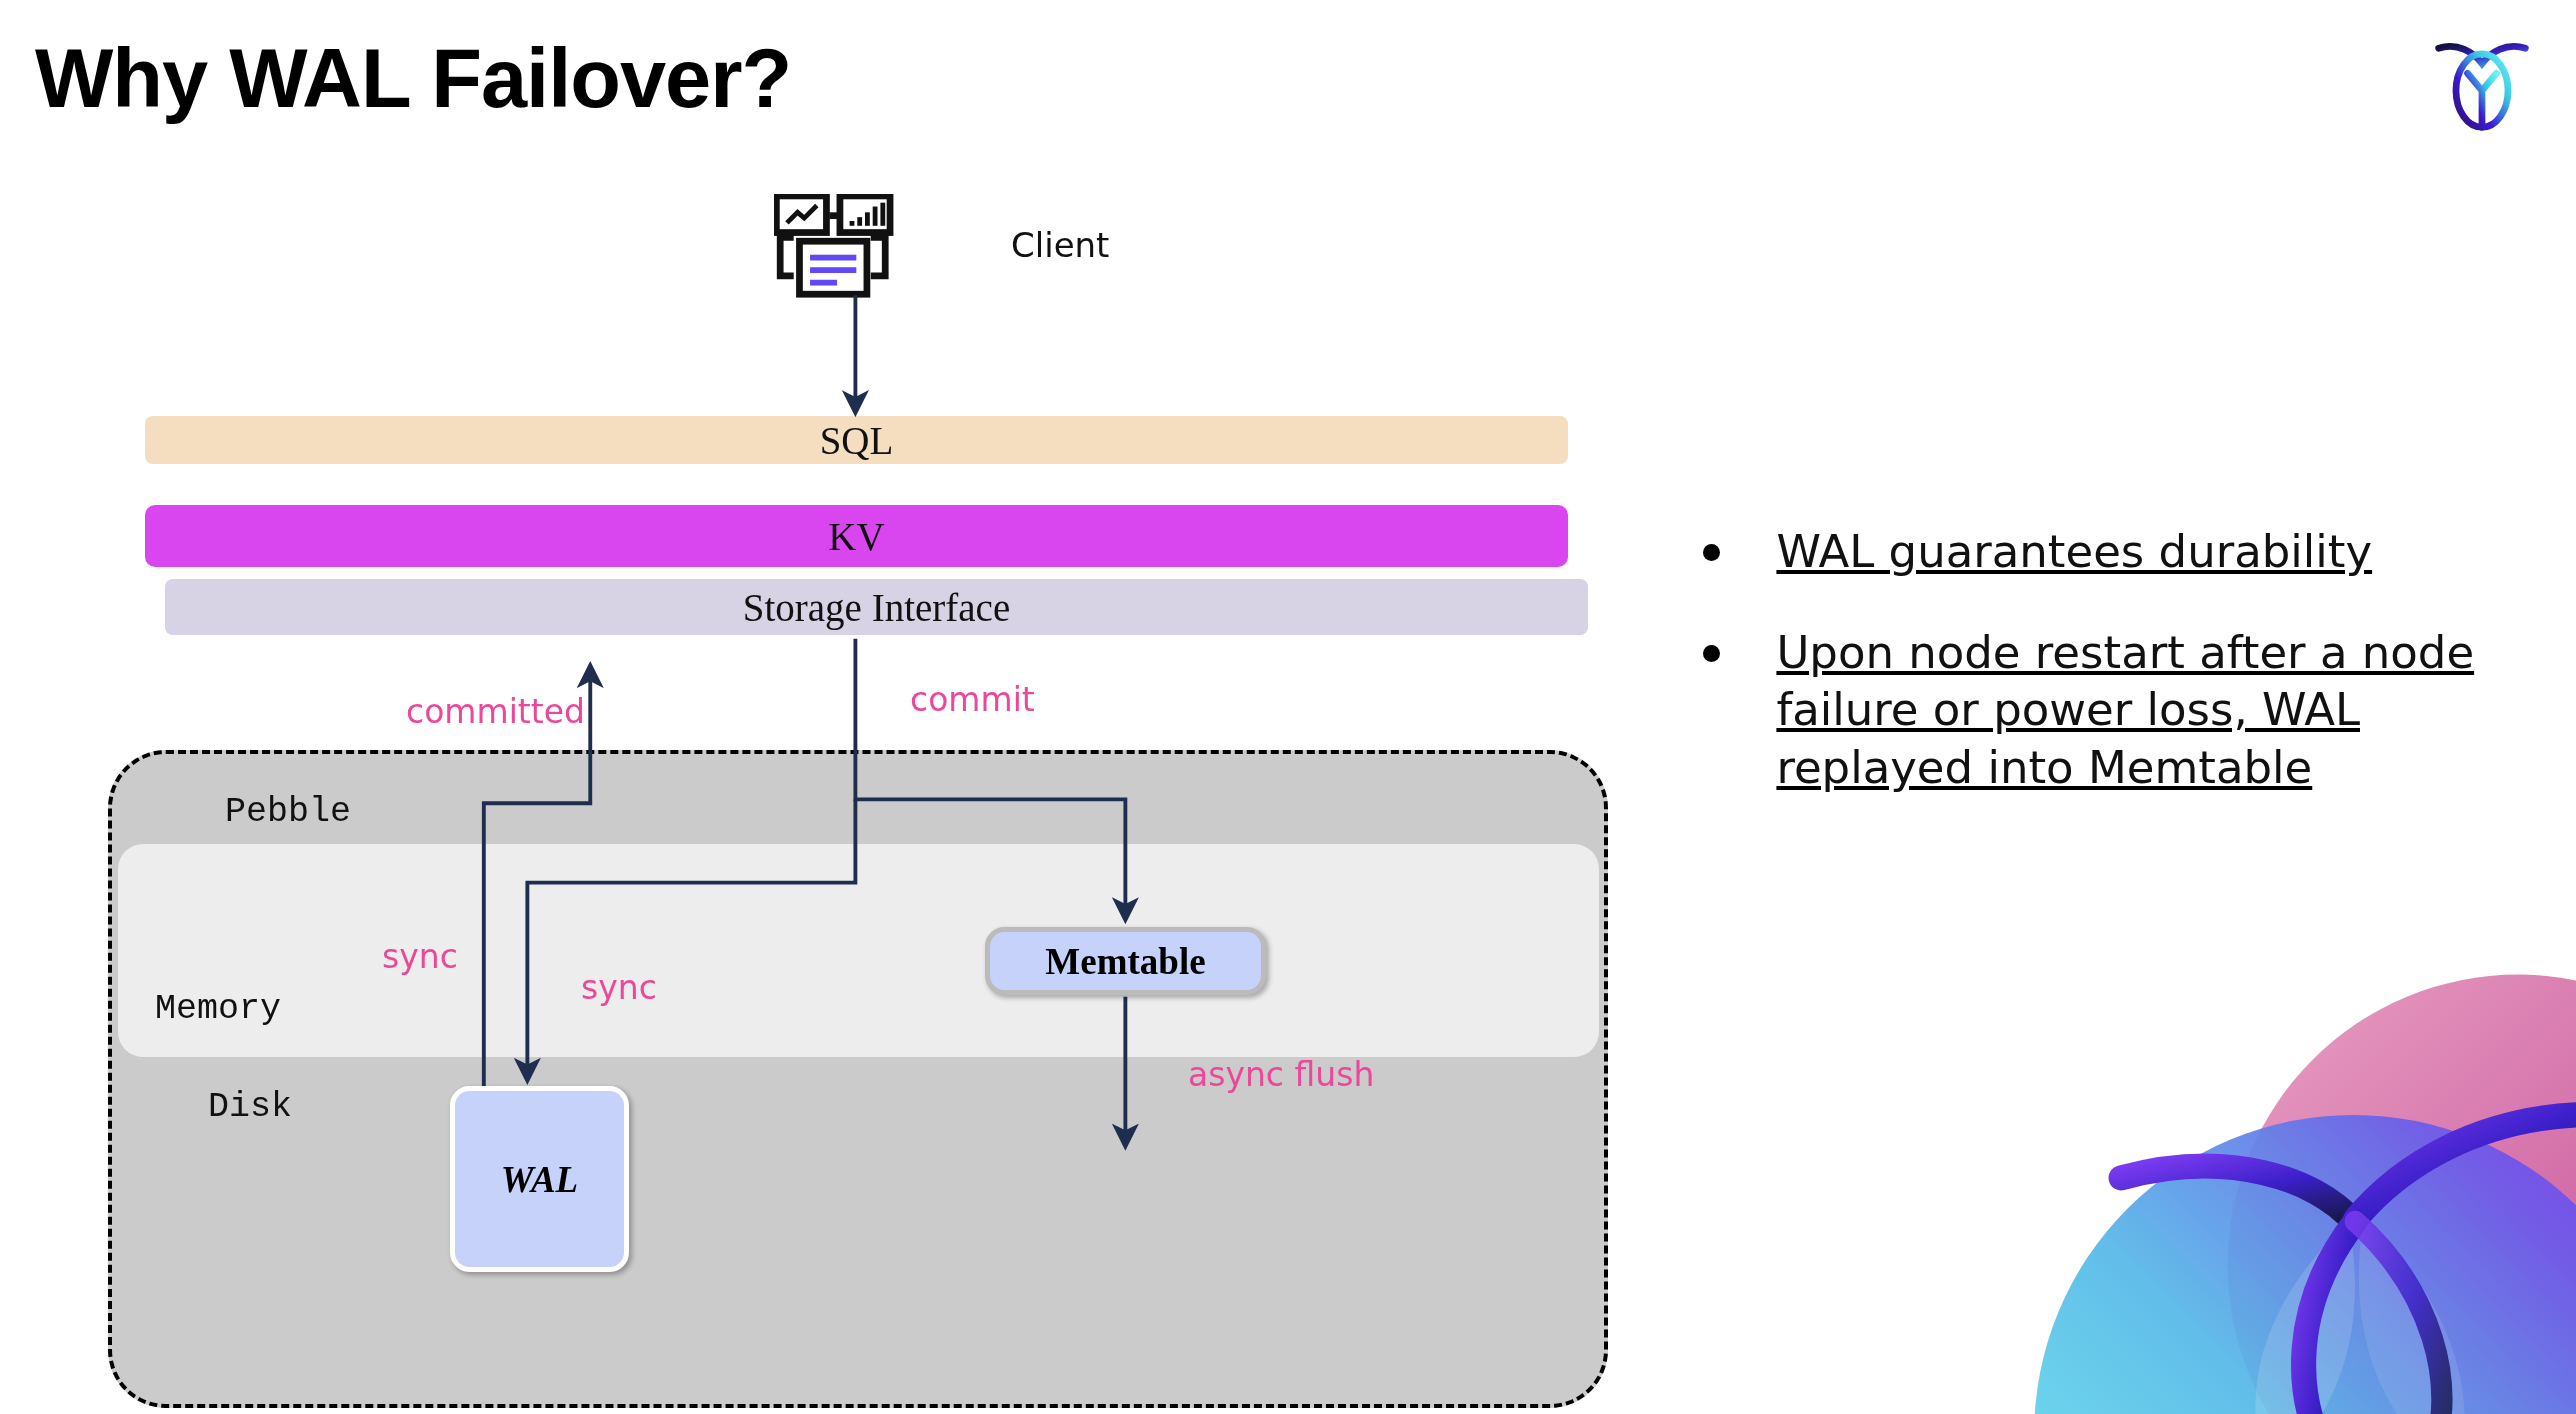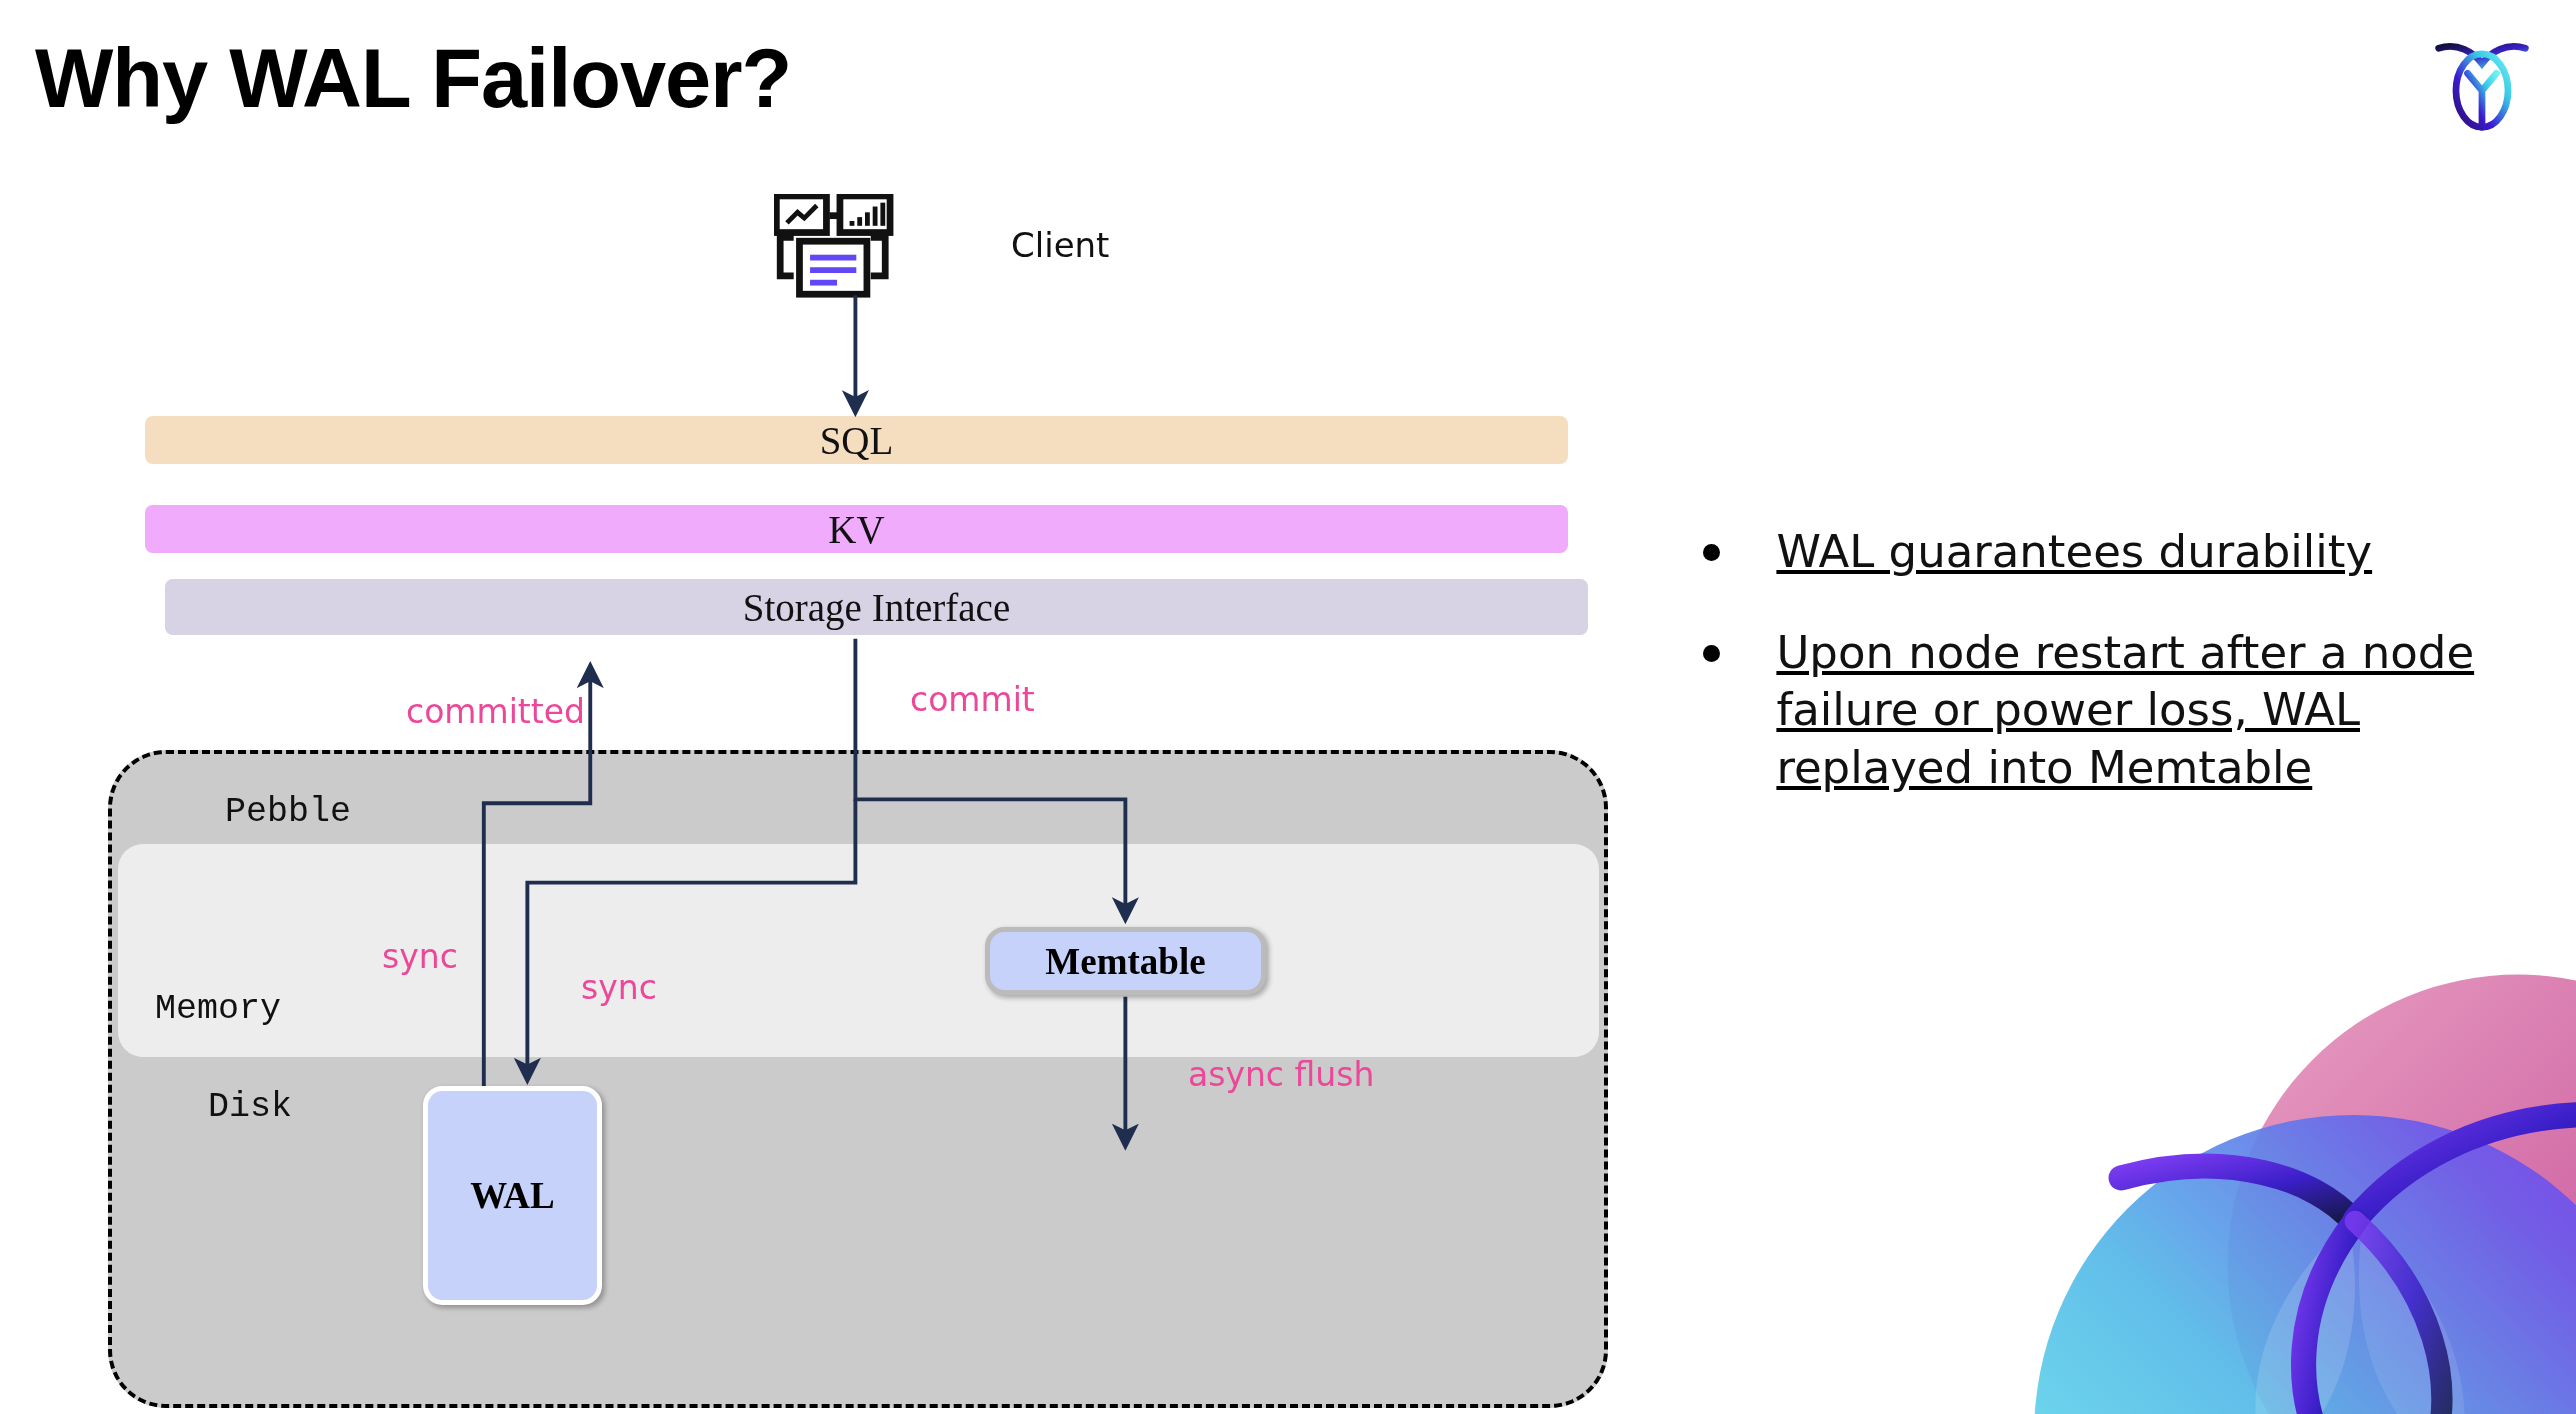--- a/index.html
+++ b/index.html
@@ -72,21 +72,21 @@
     width: 1423px;
     border-radius: 7.7px;
     display: flex;
     align-items: center;
     justify-content: center;
     font-family: "Liberation Serif", serif;
     font-size: 39px;
     color: #111111;
   }
   #bar-sql   { top: 416px; height: 48px; background: #F5DEC0; }
-  #bar-kv    { top: 505px; height: 48px; background: #f0abfc; }
+  #bar-kv    { top: 505px; height: 62px; background: #d946ef; border-radius: 10px; }
   #bar-store { top: 579px; height: 56px; background: #D7D2E4; margin-left: 20px; }
 
   
   #pebble-box {
     position: absolute;
     left: 108px;
     top: 750px;
     width: 1500px;
     height: 658px;
     background: #CBCBCB;
@@ -125,21 +125,21 @@
     display: flex;
     align-items: center;
     justify-content: center;
     font-family: "Liberation Serif", serif;
     font-weight: 700;
     font-size: 37px;
     color: #000000;
     box-shadow: 2.9px 2.9px 4.8px rgba(0,0,0,0.28);
   }
   #node-memtable { left: 985px; top: 927px;  width: 281px;  height: 68px; border-color: #bbbbbb; }
-  #node-wal      { left: 423px;  top: 1086px; width: 179px;  height: 219px; }
+  #node-wal      { left: 450px;  top: 1086px; width: 179px;  height: 186px; font-style: italic; }
   #node-sstable  { left: 987px; top: 1152px; width: 276px;  height: 169px; }
 
   
   #arrows {
     position: absolute;
     left: 0;
     top: 0;
     width: 1645px;
     height: 1415px;
     pointer-events: none;

